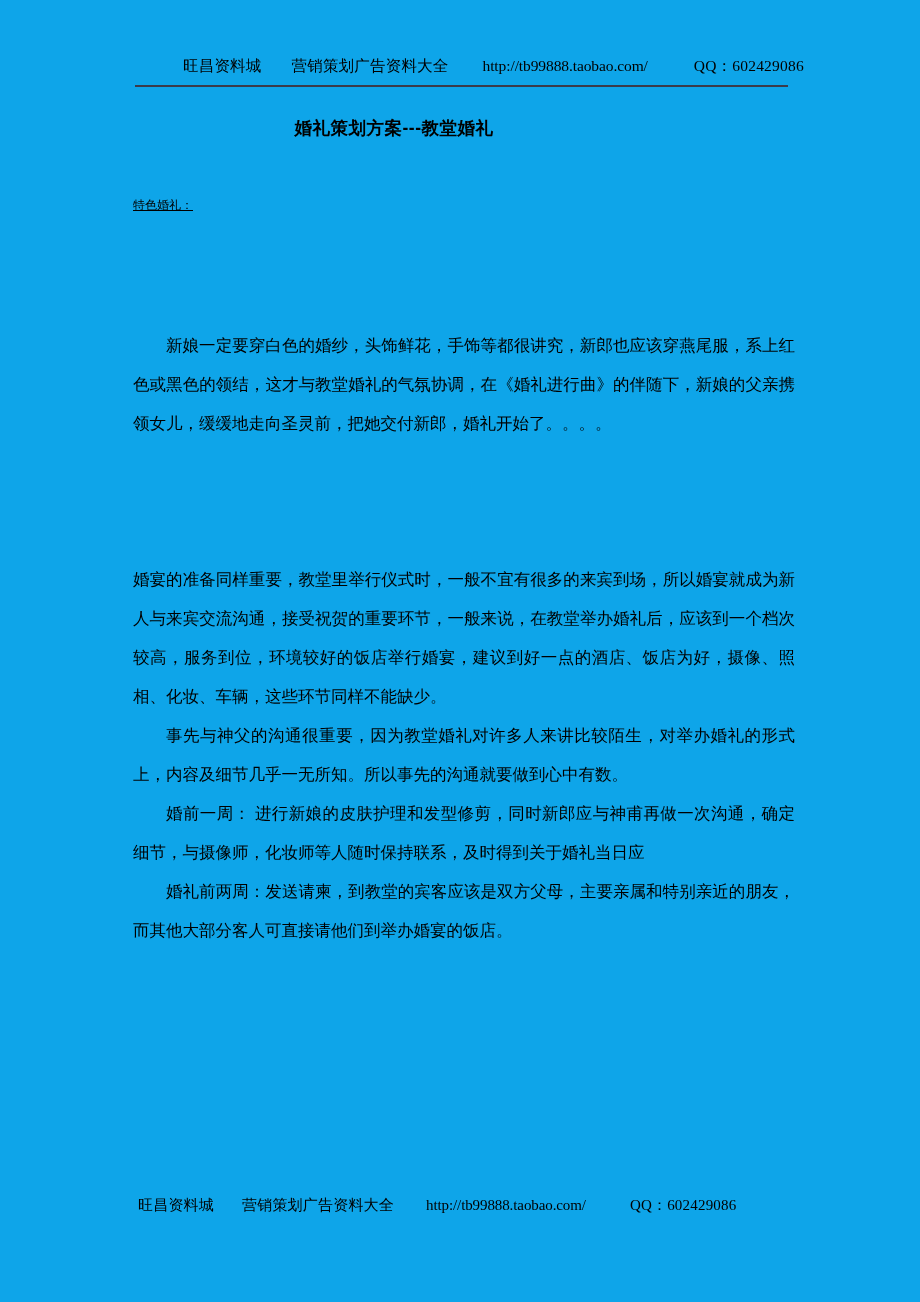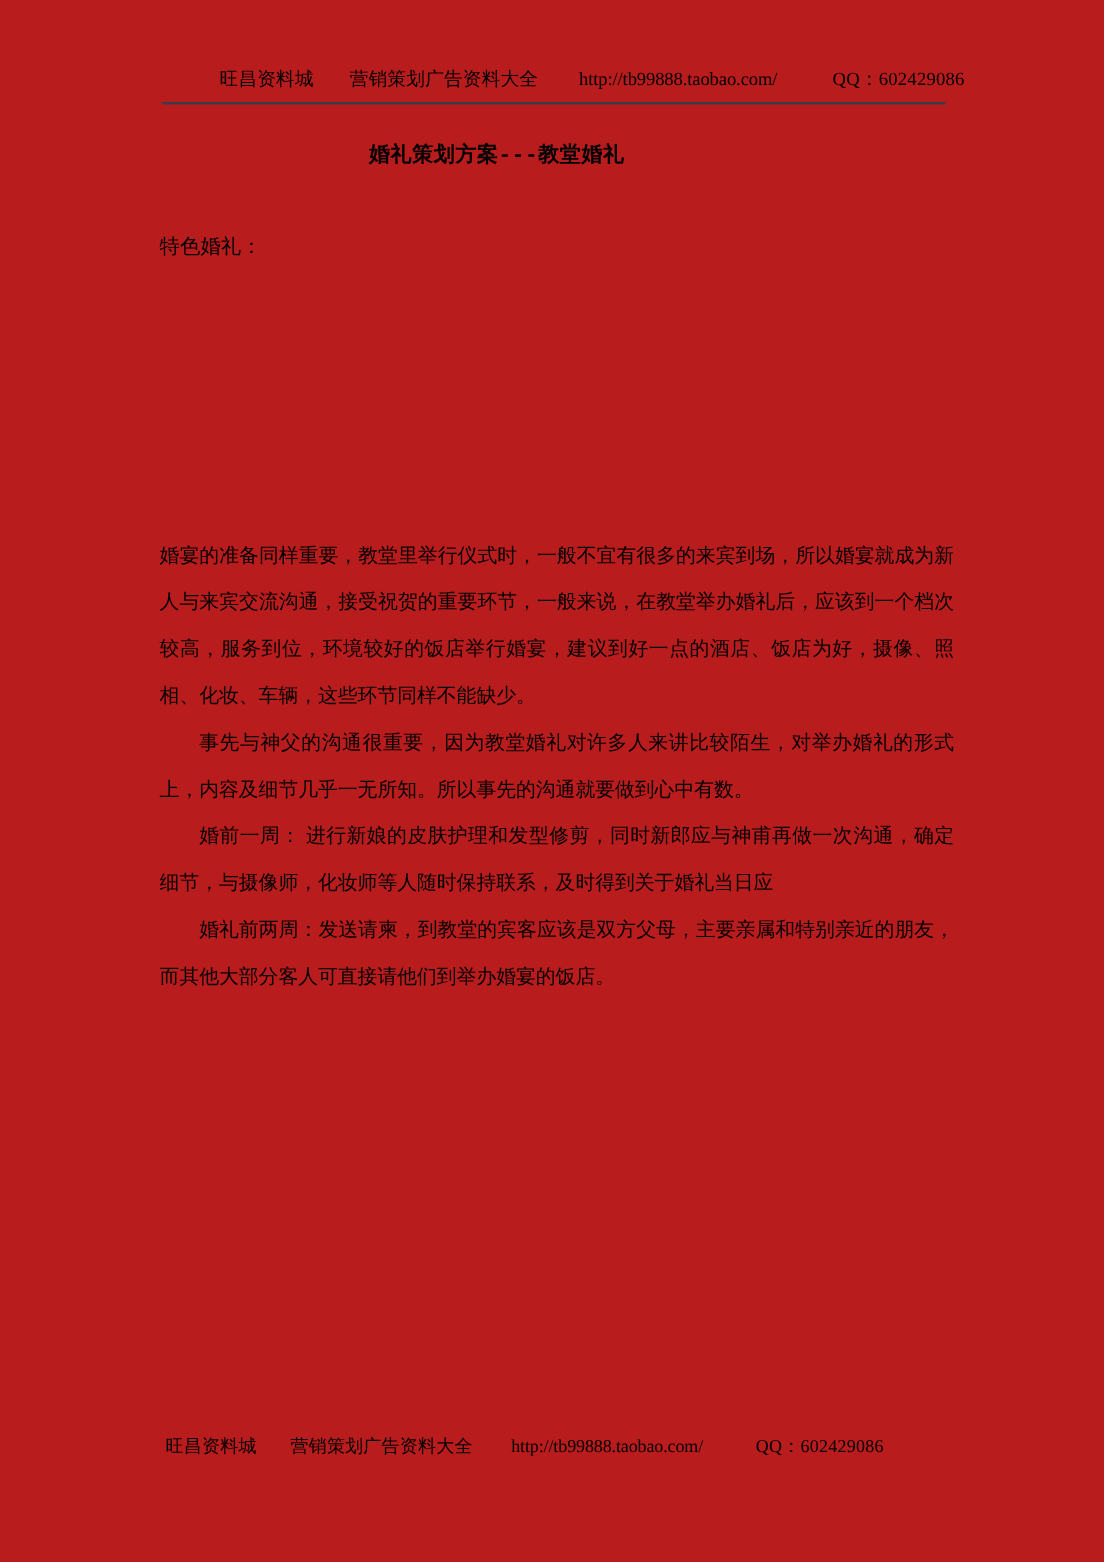--- a/index.html
+++ b/index.html
@@ -10,21 +10,21 @@
   }
   body {
     font-family: "Liberation Serif", "DejaVu Serif", serif;
     color: #000000;
   }
   .page {
     position: relative;
     width: 920px;
     height: 1302px;
     margin: 0 auto;
-    background: #b91c1c;
+    background: #0ea5e9;
     overflow: hidden;
     box-sizing: border-box;
   }
 
   
   .header {
     position: absolute;
     left: 0;
     top: 56px;
     width: 920px;
@@ -57,42 +57,42 @@
   
   .doc-title {
     position: absolute;
     left: 0;
     top: 116px;
     width: 788px;
     text-align: center;
     font-size: 17.5px;
     font-weight: bold;
     letter-spacing: 0.5px;
-    font-family: Liberation Mono, monospace;
-    padding-left: 20px;
+    font-family: Liberation Sans, sans-serif;
   }
 
   
   .content {
     position: absolute;
     left: 133px;
     top: 186px;
     width: 662px;
     font-size: 16.5px;
     line-height: 39px;
     text-align: justify;
     text-justify: inter-ideograph;
   }
   .content p {
     margin: 0;
     padding: 0;
   }
   .sec-head {
-    font-size: 17px;
+    font-size: 12px;
     line-height: 39px;
+    text-decoration: underline;
   }
   .para { text-indent: 2em; }
   .para.noindent { text-indent: 0; }
   .gap-sm { height: 31px; }
   .gap-md { height: 39px; }
   .gap-xl { height: 78px; }
 
   
   .footer {
     position: absolute;
@@ -132,20 +132,21 @@
 
   <div class="content">
 
     <p class="sec-head">特色婚礼：</p>
     <div class="gap-md"></div>
 
     <div class="gap-sm"></div>
 
     <div class="gap-sm"></div>
 
+    <p class="para">新娘一定要穿白色的婚纱，头饰鲜花，手饰等都很讲究，新郎也应该穿燕尾服，系上红色或黑色的领结，这才与教堂婚礼的气氛协调，在《婚礼进行曲》的伴随下，新娘的父亲携领女儿，缓缓地走向圣灵前，把她交付新郎，婚礼开始了。。。。</p>
     <div class="gap-xl"></div>
 
     <div class="gap-md"></div>
 
     <p class="para noindent">婚宴的准备同样重要，教堂里举行仪式时，一般不宜有很多的来宾到场，所以婚宴就成为新人与来宾交流沟通，接受祝贺的重要环节，一般来说，在教堂举办婚礼后，应该到一个档次较高，服务到位，环境较好的饭店举行婚宴，建议到好一点的酒店、饭店为好，摄像、照相、化妆、车辆，这些环节同样不能缺少。</p>
     <p class="para">事先与神父的沟通很重要，因为教堂婚礼对许多人来讲比较陌生，对举办婚礼的形式上，内容及细节几乎一无所知。所以事先的沟通就要做到心中有数。</p>
     <p class="para">婚前一周：  进行新娘的皮肤护理和发型修剪，同时新郎应与神甫再做一次沟通，确定细节，与摄像师，化妆师等人随时保持联系，及时得到关于婚礼当日应</p>
     <p class="para">婚礼前两周：发送请柬，到教堂的宾客应该是双方父母，主要亲属和特别亲近的朋友，而其他大部分客人可直接请他们到举办婚宴的饭店。</p>
 
   </div>

